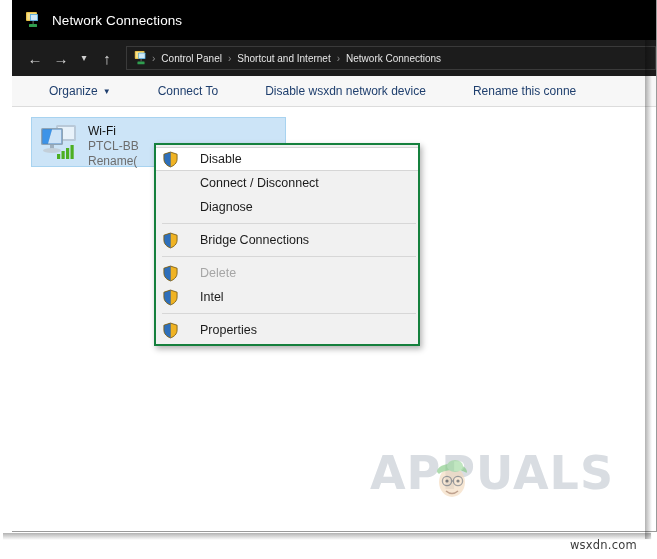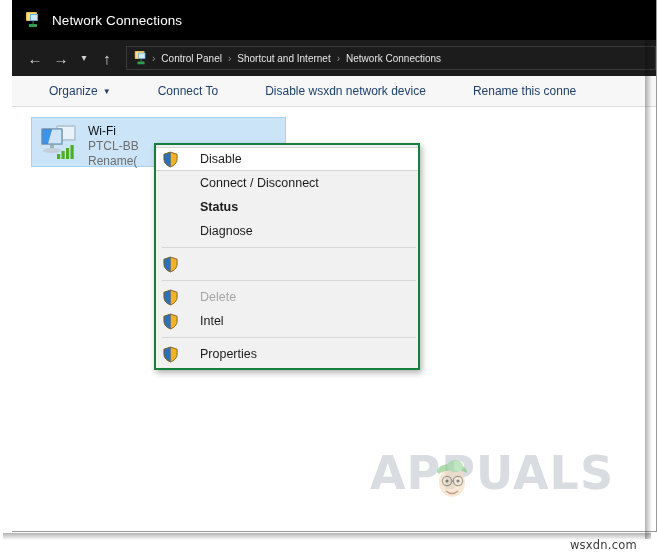--- a/index.html
+++ b/index.html
@@ -365,41 +365,38 @@
           </svg>
         </span>
         <span class="mi-label">Disable</span>
       </div>
 
       <div class="mi">
         <span class="mi-spacer"></span>
         <span class="mi-label">Connect / Disconnect</span>
       </div>
 
-      <div class="mi">
-        <span class="mi-spacer"></span>
-        <span class="mi-label bold">Status</span>
-      </div>
 
       <div class="mi">
         <span class="mi-spacer"></span>
         <span class="mi-label">Diagnose</span>
       </div>
 
       <div class="mi-sep"></div>
 
       <div class="mi">
         <span class="mi-shield">
           <svg width="17" height="17" viewBox="0 0 16 16">
             <path d="M8 1 L14.2 3 V7.6 C14.2 11.2 11.5 13.8 8 15 C4.5 13.8 1.8 11.2 1.8 7.6 V3 Z" fill="#f0b323"></path>
             <path d="M8 1 L1.8 3 V7.6 C1.8 11.2 4.5 13.8 8 15 Z" fill="#2e6fbb"></path>
             <path d="M8 1 L14.2 3 V7.6 C14.2 11.2 11.5 13.8 8 15 C4.5 13.8 1.8 11.2 1.8 7.6 V3 Z" fill="none" stroke="#7a5c12" stroke-width="0.8"></path>
             <path d="M8 1 V15" stroke="#5b6b7a" stroke-width="0.5"></path>
           </svg>
         </span>
+        <span class="mi-label">Bridge Connections</span>
       </div>
 
       <div class="mi-sep"></div>
 
 
       <div class="mi">
         <span class="mi-shield">
           <svg width="17" height="17" viewBox="0 0 16 16">
             <path d="M8 1 L14.2 3 V7.6 C14.2 11.2 11.5 13.8 8 15 C4.5 13.8 1.8 11.2 1.8 7.6 V3 Z" fill="#f0b323"></path>
             <path d="M8 1 L1.8 3 V7.6 C1.8 11.2 4.5 13.8 8 15 Z" fill="#2e6fbb"></path>

